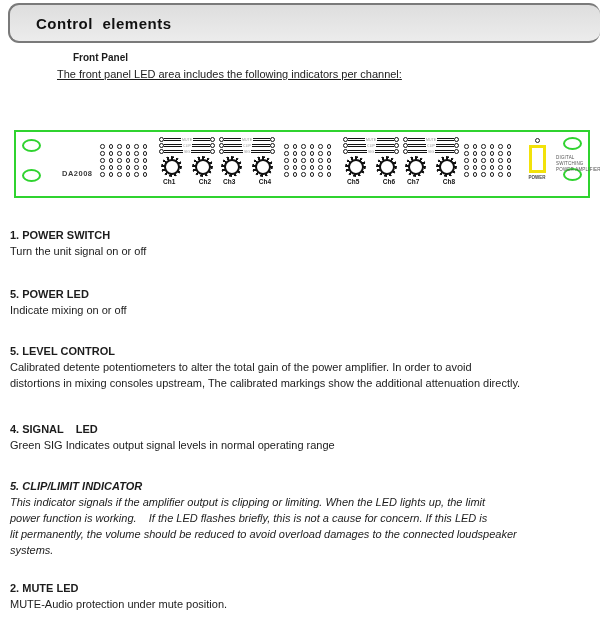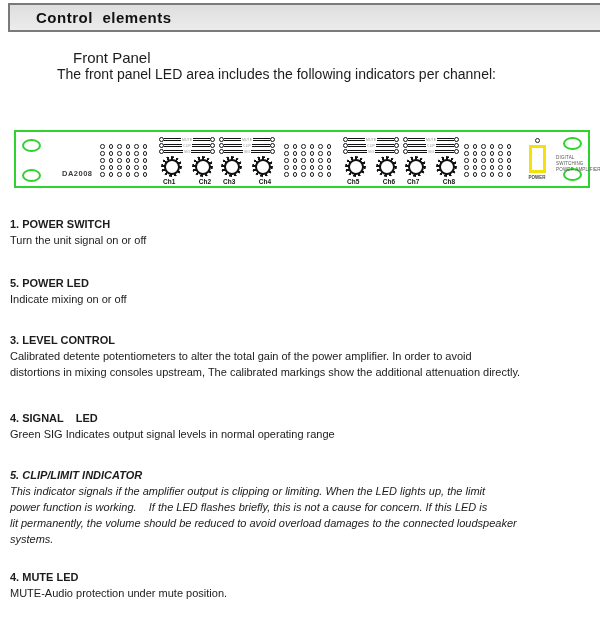--- a/index.html
+++ b/index.html
@@ -7,40 +7,40 @@
   body {
     position:relative;
     background:#ffffff;
     font-family:"Liberation Sans", sans-serif;
     color:#1c1c1c;
     overflow:hidden;
   }
 
   
   .title-bar {
-    position:absolute; left:8px; top:3px; right:0; height:29px;
+    position:absolute; left:8px; top:3px; right:0; height:40px;
     border-top:2px solid #7a7a7a;
     border-bottom:2px solid #7a7a7a;
     border-left:2px solid #7a7a7a;
     background:linear-gradient(180deg,#dedede,#ececec);
-    display:flex; align-items:center;
+    display:flex; align-items:center;border-radius:11px;
   }
   .title-bar h1 {
     font-size:15px; font-weight:bold; padding-left:26px;
     letter-spacing:0.5px; word-spacing:5px; color:#111;
   }
 
   
   .intro { position:absolute; left:57px; top:50px; right:10px; }
-  .intro .head { font-size:15px; font-weight:normal; line-height:16px;padding-left:16px; }
-  .intro .txt  { font-size:14px; line-height:16px; }
+  .intro .head { font-size:10px; font-weight:bold; line-height:16px;padding-left:16px; }
+  .intro .txt  { font-size:11px; line-height:16px;text-decoration:underline; }
 
   
   .panel {
-    position:absolute; left:14px; top:130px; width:576px; height:58px;
+    position:absolute; left:14px; top:130px; width:576px; height:68px;
     border:2px solid #2fd32f; background:#fff;
   }
   .screw {
     position:absolute; width:19px; height:13px;
     border:2px solid #2fd32f; border-radius:50%; background:#fff;
   }
   .model {
     position:absolute; left:46px; top:37px;
     font-size:7.5px; font-weight:bold; color:#3a3a3a; letter-spacing:0.5px;
   }
@@ -81,21 +81,21 @@
   .power-switch {
     width:17px; height:28px; border:3px solid #f2e20a; background:#fff; margin:0 auto;
   }
   .power-label { font-size:4.5px; font-weight:bold; color:#444; margin-top:2px; }
   .amp-text {
     position:absolute; left:540px; top:23px; width:46px;
     font-size:4.5px; line-height:6px; color:#555; letter-spacing:0.2px;
   }
 
   
-  .section { position:absolute; left:10px; right:4px; }
+  .section { position:absolute; left:10px; right:4px;margin-top:11px; }
   .sec-heading { font-size:11px; font-weight:bold; line-height:15px; white-space:pre-wrap; }
   .sec-line { font-size:11px; line-height:16px; white-space:pre-wrap; }
 </style>
 </head>
 <body>
 
 <div class="title-bar">
   <h1>Control elements</h1>
 </div>
 
@@ -353,34 +353,34 @@
   <div class="sec-heading">1. POWER SWITCH</div>
   <div class="sec-line">Turn the unit signal on or off</div>
 </div>
 
 <div class="section" style="top:276px;">
   <div class="sec-heading">5. POWER LED</div>
   <div class="sec-line">Indicate mixing on or off</div>
 </div>
 
 <div class="section" style="top:333px;">
-  <div class="sec-heading">3. LEVEL CONTROL</div>
+  <div class="sec-heading">5. LEVEL CONTROL</div>
   <div class="sec-line">Calibrated detente potentiometers to alter the total gain of the power amplifier. In order to avoid</div>
   <div class="sec-line">distortions in mixing consoles upstream, The calibrated markings show the additional attenuation directly.</div>
 </div>
 
 <div class="section" style="top:411px;">
   <div class="sec-heading">4. SIGNAL    LED</div>
   <div class="sec-line">Green SIG Indicates output signal levels in normal operating range</div>
 </div>
 
 <div class="section" style="top:468px;font-style:italic;">
   <div class="sec-heading">5. CLIP/LIMIT INDICATOR</div>
   <div class="sec-line">This indicator signals if the amplifier output is clipping or limiting. When the LED lights up, the limit</div>
   <div class="sec-line">power function is working.    If the LED flashes briefly, this is not a cause for concern. If this LED is</div>
   <div class="sec-line">lit permanently, the volume should be reduced to avoid overload damages to the connected loudspeaker</div>
   <div class="sec-line">systems.</div>
 </div>
 
 <div class="section" style="top:570px;">
-  <div class="sec-heading">4. MUTE LED</div>
+  <div class="sec-heading">2. MUTE LED</div>
   <div class="sec-line">MUTE-Audio protection under mute position.</div>
 </div>
 
 </body></html>

